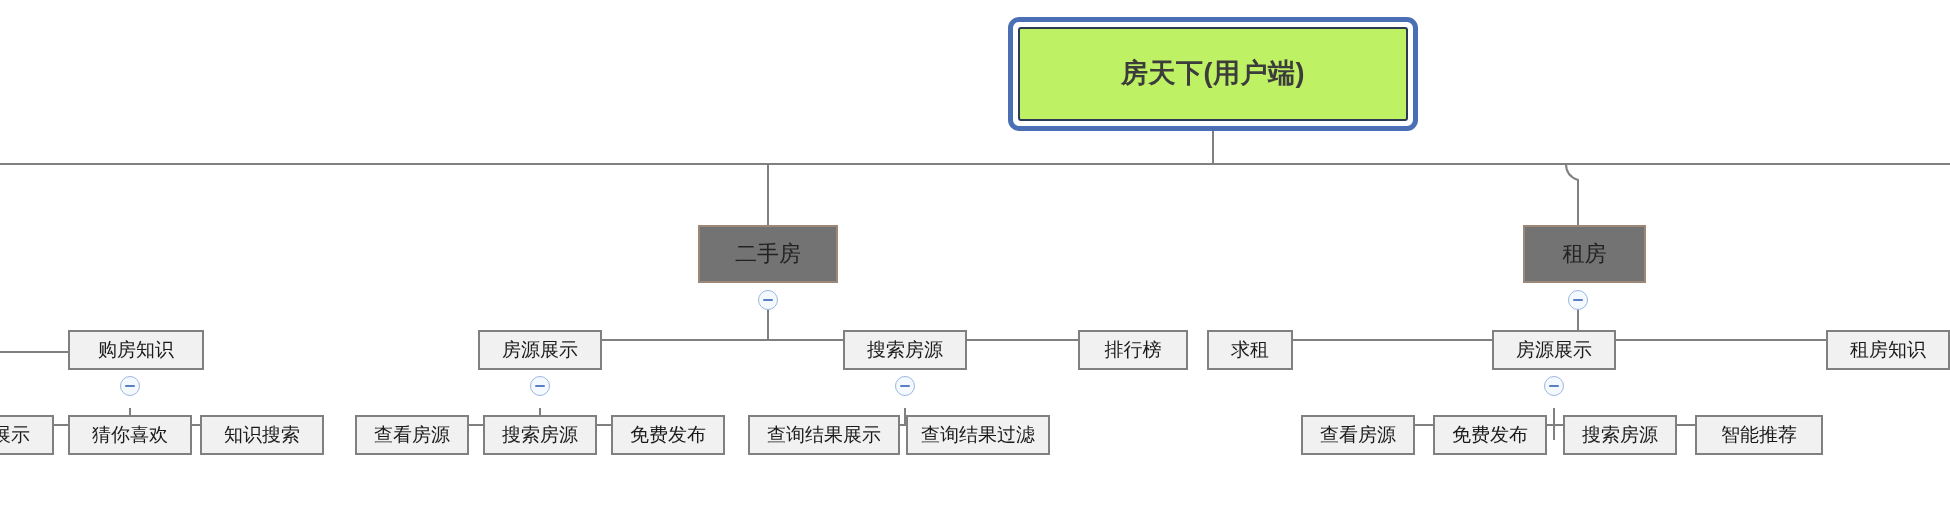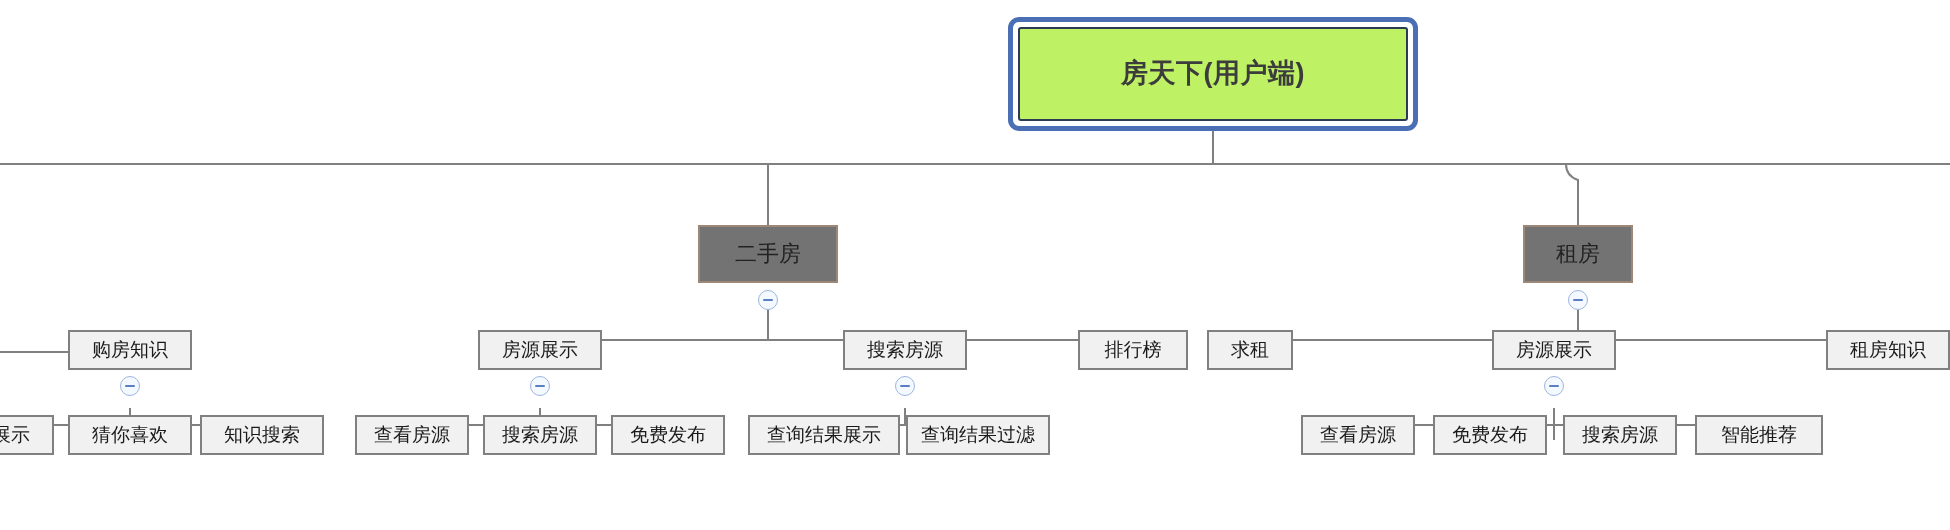--- a/index.html
+++ b/index.html
@@ -147,21 +147,21 @@
       <path d="M 130 425 L 130 440"></path>
     </g>
   </svg>
 
   <div class="root-ring" style="left:1008px; top:17px; width:410px; height:114px;"></div>
   <div class="node root" style="left:1018px; top:27px; width:390px; height:94px;">房天下(用户端)</div>
 
   <div class="node lvl2" style="left:698px; top:225px; width:140px; height:58px;">二手房</div>
   <div class="collapse-toggle" style="left:758px; top:290px;"></div>
 
-  <div class="node lvl2" style="left:1523px; top:225px; width:110px; height:58px;">租房</div>
+  <div class="node lvl2" style="left:1523px; top:225px; width:123px; height:58px;">租房</div>
   <div class="collapse-toggle" style="left:1568px; top:290px;"></div>
 
   <div class="node lvl3" style="left:478px; top:330px; width:124px; height:40px;">房源展示</div>
   <div class="collapse-toggle" style="left:530px; top:376px;"></div>
 
   <div class="node lvl3" style="left:843px; top:330px; width:124px; height:40px;">搜索房源</div>
   <div class="collapse-toggle" style="left:895px; top:376px;"></div>
 
   <div class="node lvl3" style="left:1078px; top:330px; width:110px; height:40px;">排行榜</div>
 
@@ -177,20 +177,20 @@
   <div class="node leaf" style="left:611px; top:415px; width:114px; height:40px;">免费发布</div>
 
   <div class="node leaf" style="left:748px; top:415px; width:152px; height:40px;">查询结果展示</div>
   <div class="node leaf" style="left:906px; top:415px; width:144px; height:40px;">查询结果过滤</div>
 
   <div class="node leaf" style="left:1301px; top:415px; width:114px; height:40px;">查看房源</div>
   <div class="node leaf" style="left:1433px; top:415px; width:114px; height:40px;">免费发布</div>
   <div class="node leaf" style="left:1563px; top:415px; width:114px; height:40px;">搜索房源</div>
   <div class="node leaf" style="left:1695px; top:415px; width:128px; height:40px;">智能推荐</div>
 
-  <div class="node lvl3" style="left:68px; top:330px; width:124px; height:40px;">购房知识</div>
+  <div class="node lvl3" style="left:68px; top:330px; width:136px; height:40px;">购房知识</div>
   <div class="collapse-toggle" style="left:120px; top:376px;"></div>
 
   <div class="node leaf" style="left:-32px; top:415px; width:86px; height:40px;">展示</div>
   <div class="node leaf" style="left:68px; top:415px; width:124px; height:40px;">猜你喜欢</div>
   <div class="node leaf" style="left:200px; top:415px; width:124px; height:40px;">知识搜索</div>
 
 </div>
 
 </body></html>

